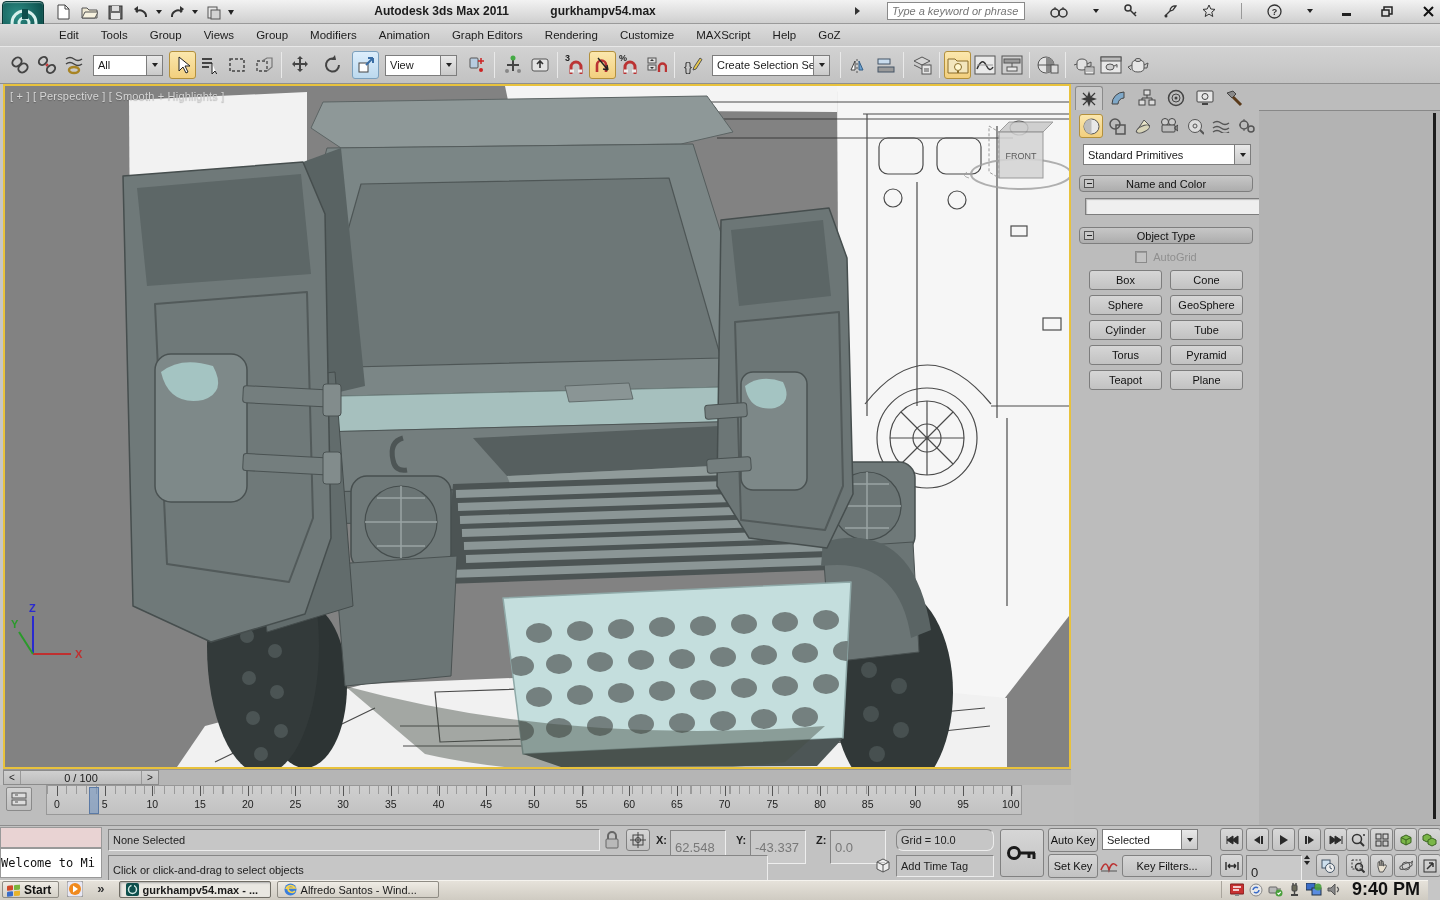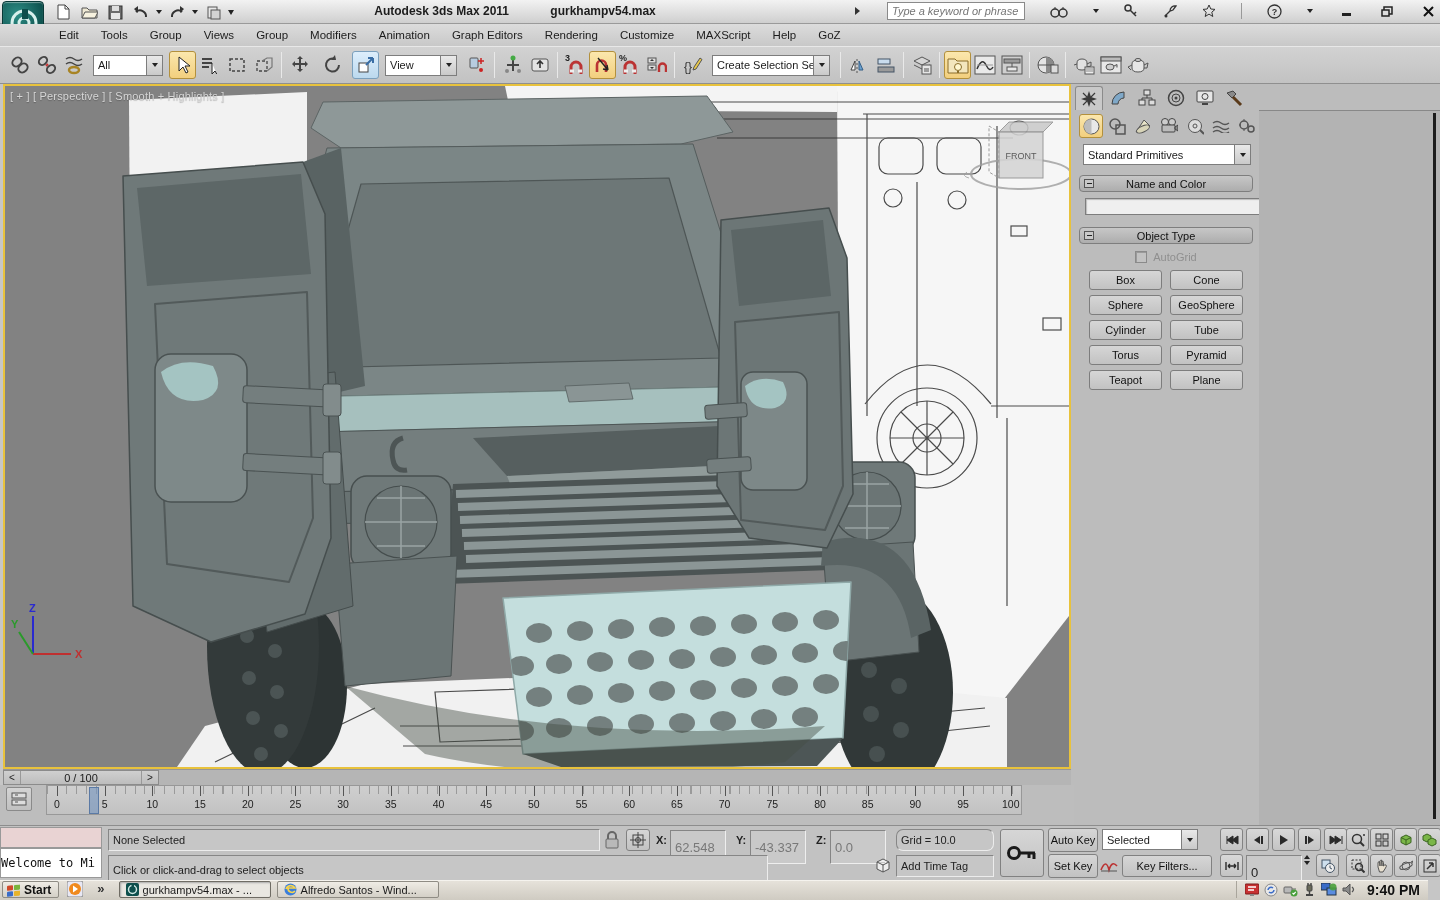--- a/index.html
+++ b/index.html
@@ -92,23 +92,23 @@
   .coord-lbl { font-weight:bold; color:#222; }
   .coord-field { width:56px; height:20px; background:#c9c9c9; border:1px solid; border-color:#858585 #eee #eee #858585; color:#787878; font-size:13px; padding:16px 4px; font-family:"Liberation Sans",sans-serif; }
   .sbtn { background:linear-gradient(#d6d6d6,#c2c2c2); border:1px solid #818181; border-radius:3px; display:flex; align-items:center; justify-content:center; font-size:11px; color:#111; }
   .nav-btn { width:23px; height:23px; background:linear-gradient(#d8d8d8,#c4c4c4); border:1px solid #838383; border-radius:3px; display:flex; align-items:center; justify-content:center; }
   .play-glyph { fill:#2a2a2a; }
 
   
   #taskbar { left:0; top:880px; width:1428px; height:20px; background:linear-gradient(#e6e2da,#cfcbc2); border-top:1px solid #f5f3ee; display:flex; }
   .start-btn { margin-left:2px; height:17px; display:flex; align-items:center; gap:3px; padding:0 7px 0 3px; background:linear-gradient(#efece5,#d4d0c7); border:1px solid #8f8c84; border-radius:2px; font-weight:bold; font-size:12px; color:#111; }
   .task-btn { height:17px; display:flex; align-items:center; gap:4px; padding:0 6px; border:1px solid #8f8c84; border-radius:2px; background:linear-gradient(#efece5,#d4d0c7); font-size:11px; width:152px; overflow:hidden; white-space:nowrap; }
-  .task-btn.active { background:#e9e7e1; border-color:#6f6c64; box-shadow:inset 1px 1px 2px #aaa; font-weight:normal; }
+  .task-btn.active { background:#e9e7e1; border-color:#6f6c64; box-shadow:inset 1px 1px 2px #aaa; font-weight:bold; }
   .tray { margin-left:auto; display:flex; align-items:center; gap:5px; padding:0 8px; height:17px; border-left:1px solid #a9a59c; }
-  .clock { font-size:14px; font-weight:bold; color:#111; padding-left:6px; }
+  .clock { font-size:18px; font-weight:bold; color:#111; padding-left:6px; }
 
   svg { display:block; }
 </style>
 </head>
 <body>
 
 <div id="titlebar" class="abs">
   <div class="title-text">
     <span>Autodesk 3ds Max  2011</span>
     <span class="file">gurkhampv54.max</span>

